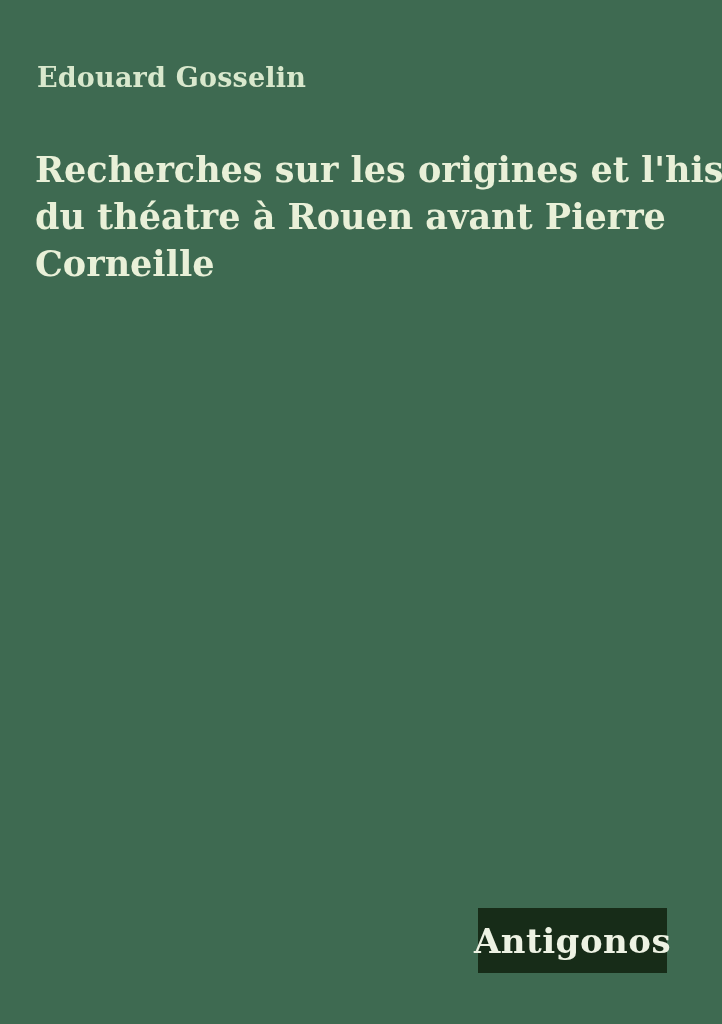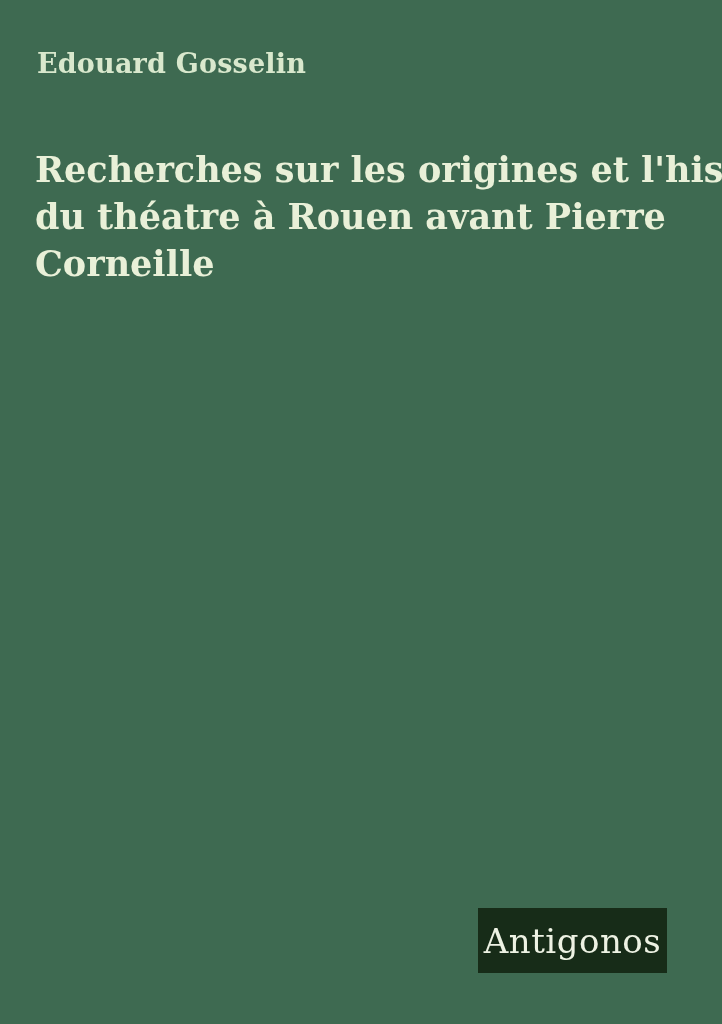--- a/index.html
+++ b/index.html
@@ -11,21 +11,21 @@
     position: relative;
     width: 722px;
     height: 1024px;
     background: var(--bg-color, #3e6a51);
     overflow: hidden;
     font-family: "DejaVu Serif", "Liberation Serif", serif;
   }
   .author {
     position: absolute;
     left: 37px;
-    top: 48px;
+    top: 62px;
     font-size: 27px;
     font-weight: 700;
     letter-spacing: 0.2px;
     color: var(--author-color, #d9e8cd);
   }
   .title {
     position: absolute;
     left: 35px;
     top: 146px;
     font-size: 35px;
@@ -42,21 +42,21 @@
     top: 908px;
     width: 189px;
     height: 65px;
     background: var(--box-color, #172c18);
     display: flex;
     align-items: center;
     justify-content: center;
   }
   .publisher-box .publisher-name {
     font-size: 34px;
-    font-weight: 400;
+    font-weight: 700;
     color: var(--publisher-color, #edf2e3);
     letter-spacing: 0.5px;
   }
 </style>
 </head>
 <body>
 
 <div class="cover">
 
   <div class="author">Edouard Gosselin</div>

